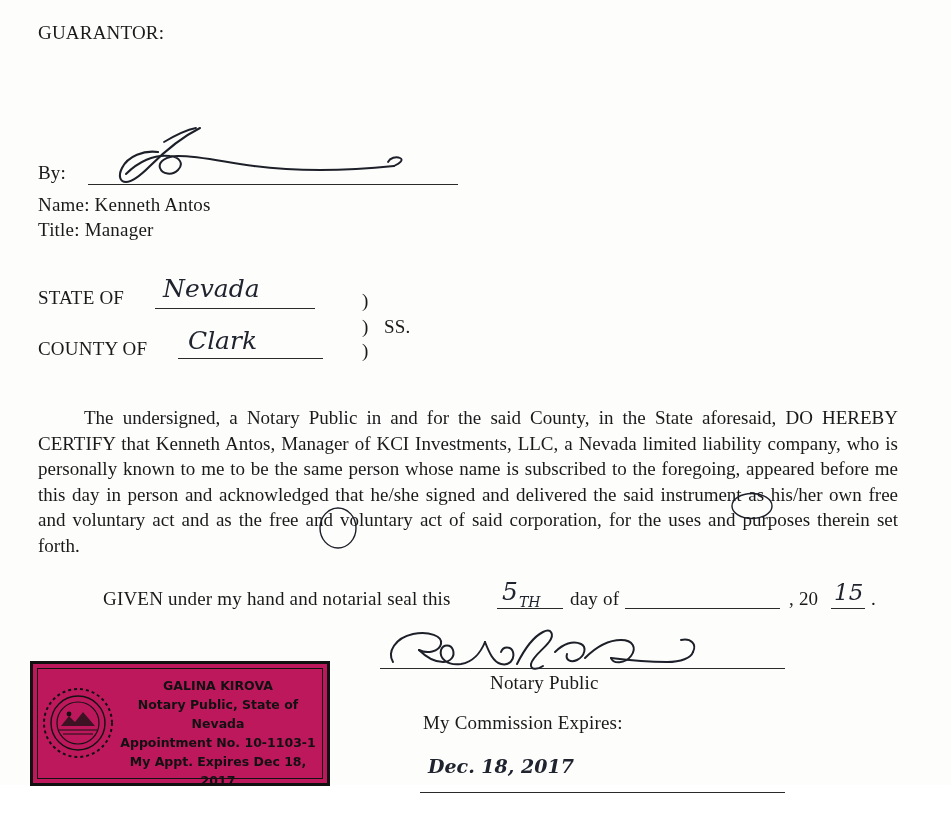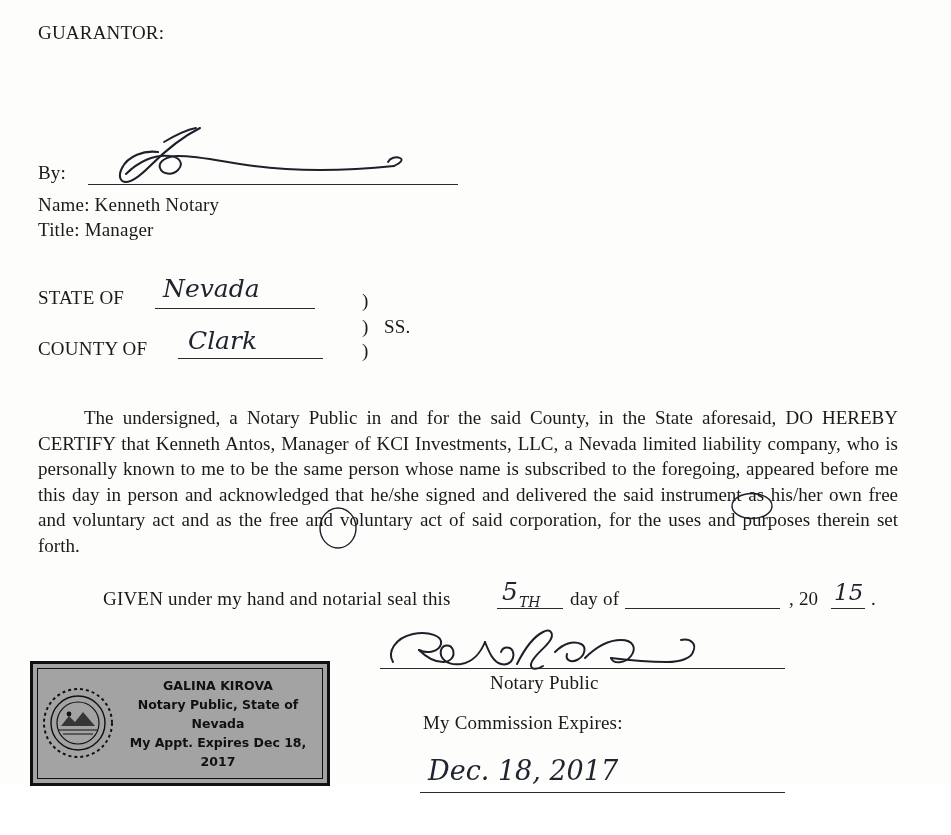--- a/index.html
+++ b/index.html
@@ -67,21 +67,21 @@
     text-align: justify;
   }
   .para .indent { display: inline-block; width: 46px; }
 
   
   .stamp {
     position: absolute;
     width: 300px;
     height: 125px;
     border: 3px solid #111;
-    background: #a3a3a3;
+    background: #be185d;
     box-sizing: border-box;
   }
   .stamp-inner {
     position: absolute;
     inset: 4px;
     border: 1px solid #111;
     box-sizing: border-box;
   }
   .stamp-text {
     position: absolute;
@@ -117,21 +117,21 @@
 
   <div class="abs" style="left:104px; top:122px;">
     <svg width="320" height="70" viewBox="0 0 320 70" aria-hidden="true">
       <path class="ink" stroke-width="2.1" d="M96,6 C80,14 62,28 46,44 C36,54 28,60 22,60 C16,60 14,54 18,46 C24,34 40,28 54,30"></path>
       <path class="ink" stroke-width="2.0" d="M22,52 C34,40 50,32 66,34 C76,35 80,42 74,48 C68,54 58,52 56,46 C54,40 62,34 74,34 C96,34 120,40 150,44 C190,49 240,49 290,44"></path>
       <path class="ink" stroke-width="1.9" d="M290,44 C296,41 300,38 296,36 C292,34 286,36 284,40"></path>
       <path class="ink" stroke-width="1.8" d="M60,20 C70,14 82,8 92,6"></path>
     </svg>
   </div>
 
-  <div class="abs txt" style="left:38px; top:194px;">Name:  Kenneth Notary</div>
+  <div class="abs txt" style="left:38px; top:194px;">Name:  Kenneth Antos</div>
   <div class="abs txt" style="left:38px; top:219px;">Title:  Manager</div>
 
   <div class="abs txt" style="left:38px; top:287px;">STATE OF</div>
   <div class="rule" style="left:155px; top:308px; width:160px;"></div>
   <div class="abs hand" style="left:163px; top:274px; font-size:25px;">Nevada</div>
 
   <div class="abs txt" style="left:38px; top:338px;">COUNTY OF</div>
   <div class="rule" style="left:178px; top:358px; width:145px;"></div>
   <div class="abs hand" style="left:188px; top:326px; font-size:25px;">Clark</div>
 
@@ -184,37 +184,38 @@
       <path class="ink" stroke-width="2.0" d="M226,36 C242,38 262,40 282,40 C296,40 306,36 308,30"></path>
       <path class="ink" stroke-width="1.9" d="M308,30 C312,22 306,16 296,18"></path>
     </svg>
   </div>
 
   <div class="abs txt" style="left:490px; top:672px;">Notary Public</div>
 
   <div class="abs txt" style="left:423px; top:712px;">My Commission Expires:</div>
 
   <div class="rule" style="left:420px; top:792px; width:365px;"></div>
-  <div class="abs hand" style="left:428px; top:755px; font-size:27px;">Dec. 18, 2017</div>
+  <div class="abs hand" style="left:428px; top:755px; font-size:19px;font-weight:bold;">Dec. 18, 2017</div>
 
   <div class="stamp" style="left:30px; top:661px;">
     <div class="stamp-inner"></div>
 
     <div class="stamp-seal">
       <svg width="74" height="74" viewBox="0 0 74 74" aria-hidden="true">
         <circle cx="37" cy="37" r="34" fill="none" stroke="#111" stroke-width="2" stroke-dasharray="3 3"></circle>
         <circle cx="37" cy="37" r="27" fill="none" stroke="#111" stroke-width="1.4"></circle>
         <circle cx="37" cy="37" r="21" fill="none" stroke="#111" stroke-width="1.2"></circle>
         <path d="M20,40 L28,30 L34,36 L42,26 L54,40 Z" fill="#111" opacity="0.75"></path>
         <path d="M18,44 L56,44" stroke="#111" stroke-width="1.2"></path>
         <path d="M22,48 L52,48" stroke="#111" stroke-width="1"></path>
         <circle cx="28" cy="28" r="2.4" fill="#111"></circle>
       </svg>
     </div>
 
     <div class="stamp-text">
       <div>GALINA KIROVA</div>
       <div>Notary Public, State of Nevada</div>
+      <div>Appointment No. 10-1103-1</div>
       <div>My Appt. Expires Dec 18, 2017</div>
     </div>
   </div>
 
 </div>
 
 </body></html>

